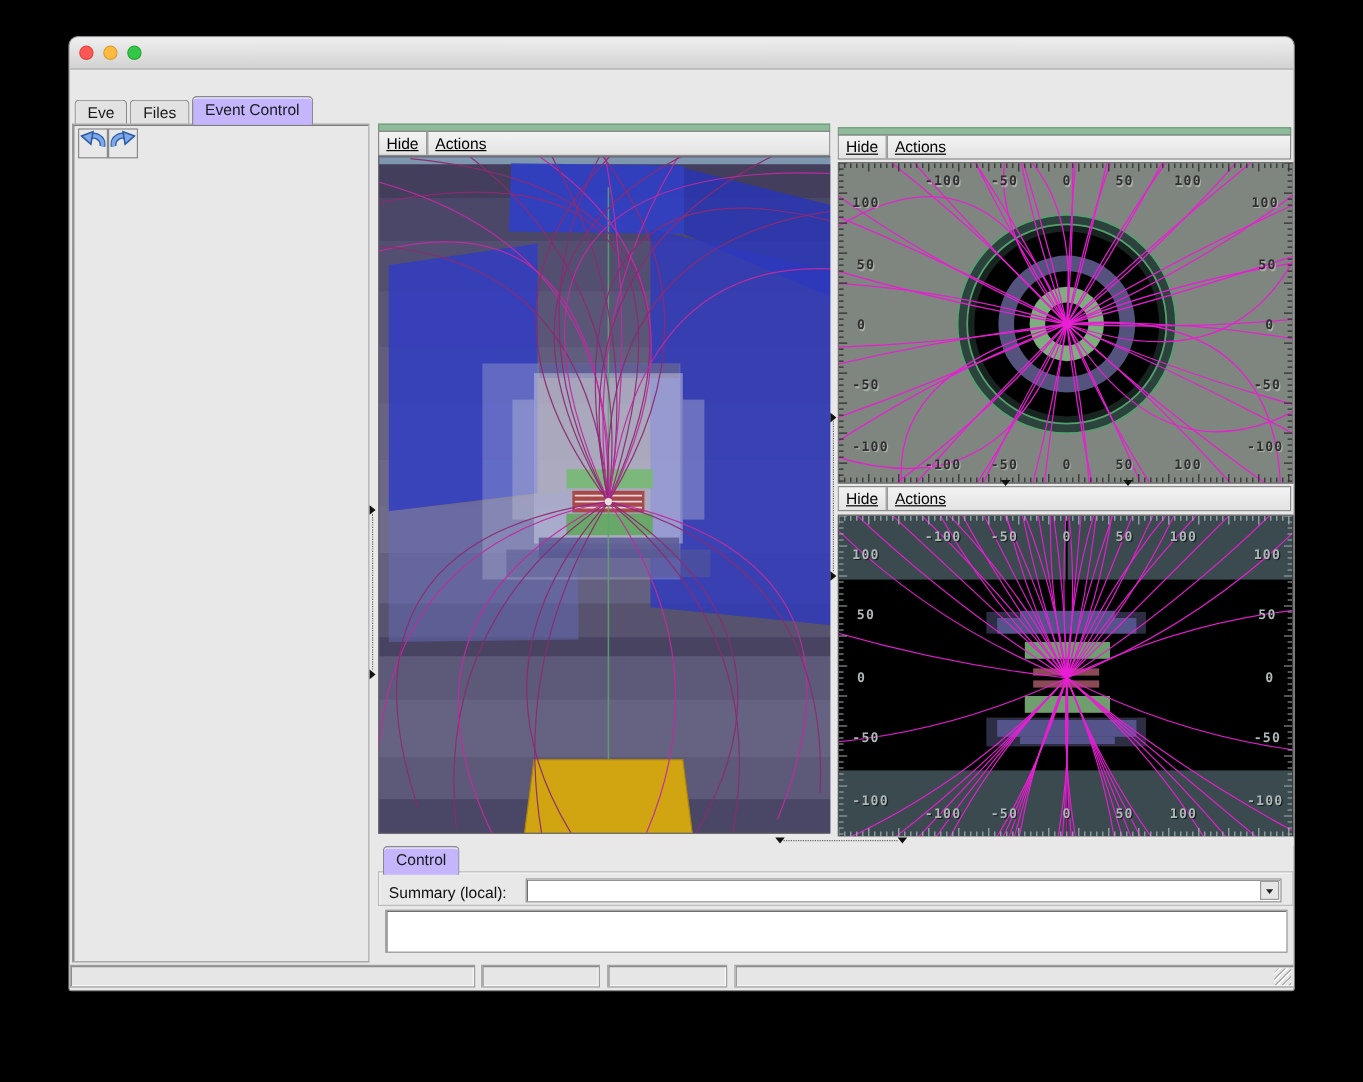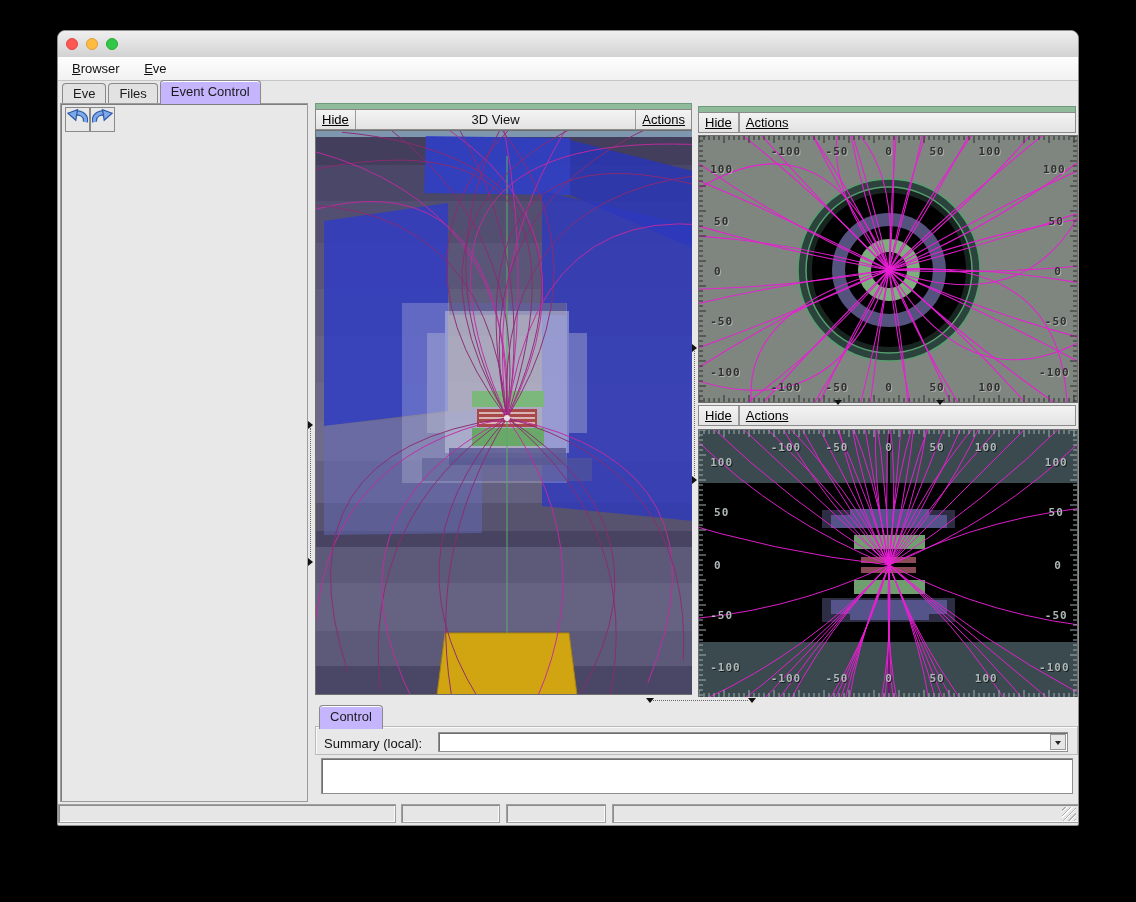--- a/index.html
+++ b/index.html
@@ -96,24 +96,20 @@
 <body>
 
 <div id="window">
 
   <div id="titlebar">
     <span class="tl" id="tl-red"></span>
     <span class="tl" id="tl-yellow"></span>
     <span class="tl" id="tl-green"></span>
   </div>
 
-  <div id="menubar">
-    <span class="menu-item">Browser</span>
-    <span class="menu-item">Eve</span>
-  </div>
 
   <div id="left-tabbar" class="tabbar">
     <div class="tab">Eve</div>
     <div class="tab">Files</div>
     <div class="tab active">Event Control</div>
   </div>
 
   <div id="left-panel">
     <button class="tool-btn" id="undo-btn">
       <svg width="21" height="21" viewBox="0 0 24 24">
@@ -130,21 +126,20 @@
       </svg>
     </button>
   </div>
 
 
   <div id="green1" class="green-strip"></div>
   <div id="green2" class="green-strip"></div>
 
   <div id="hdr-3d" class="pane-header">
     <button class="ph-btn">Hide</button>
-    <div class="ph-title">3D View</div>
     <button class="ph-btn right">Actions</button>
   </div>
   <div id="hdr-rphi" class="pane-header">
     <button class="ph-btn">Hide</button>
     <button class="ph-btn right">Actions</button>
   </div>
   <div id="hdr-rhoz" class="pane-header">
     <button class="ph-btn">Hide</button>
     <button class="ph-btn right">Actions</button>
   </div>

